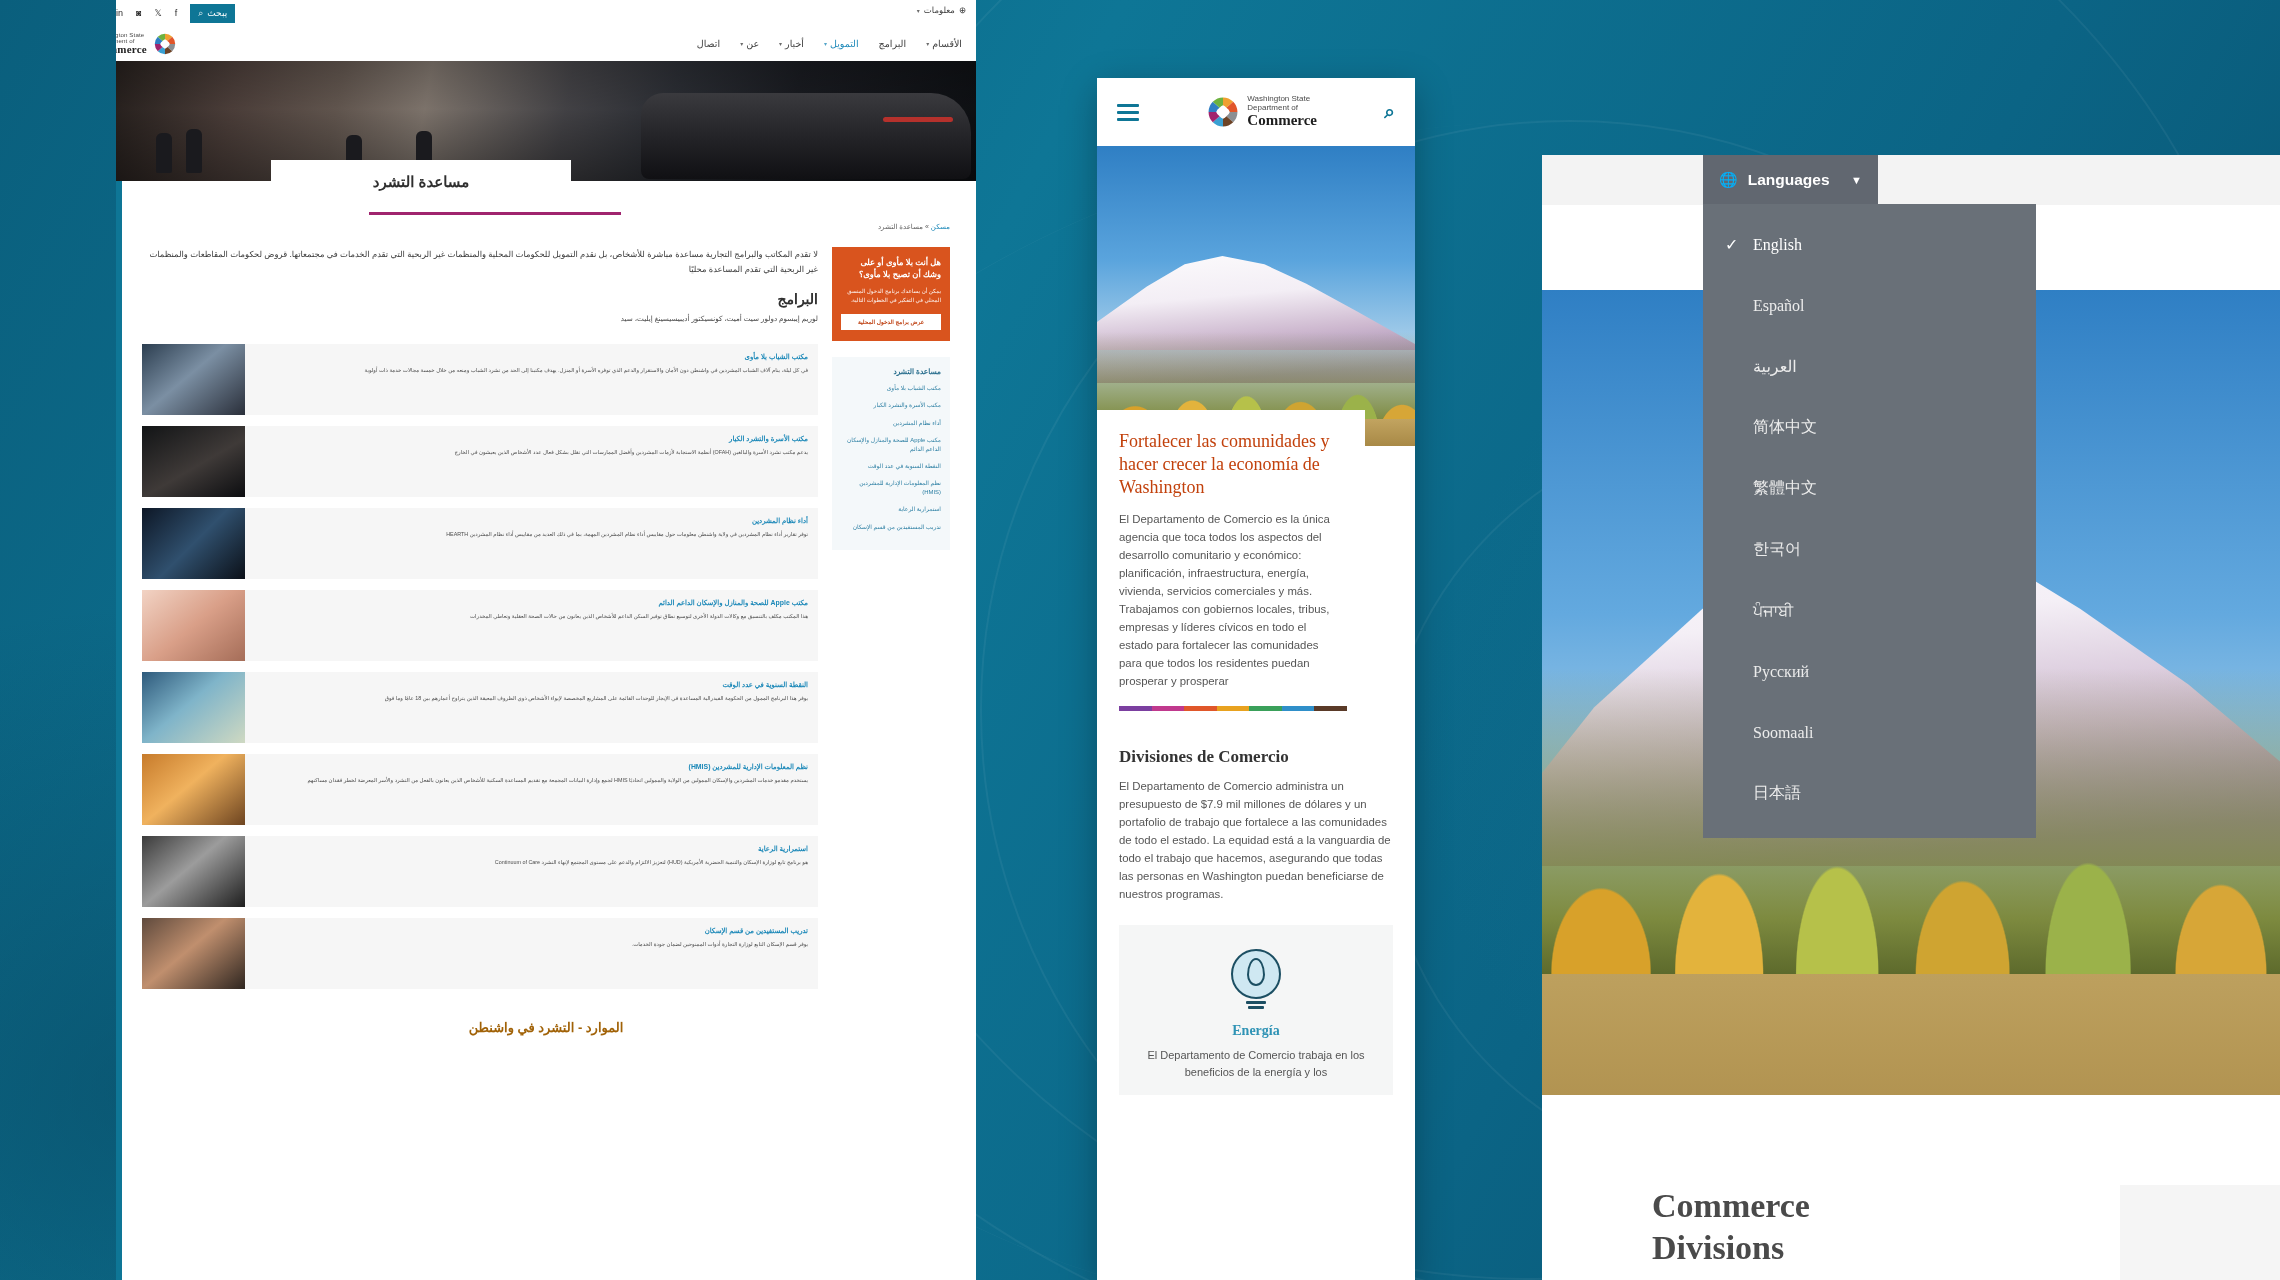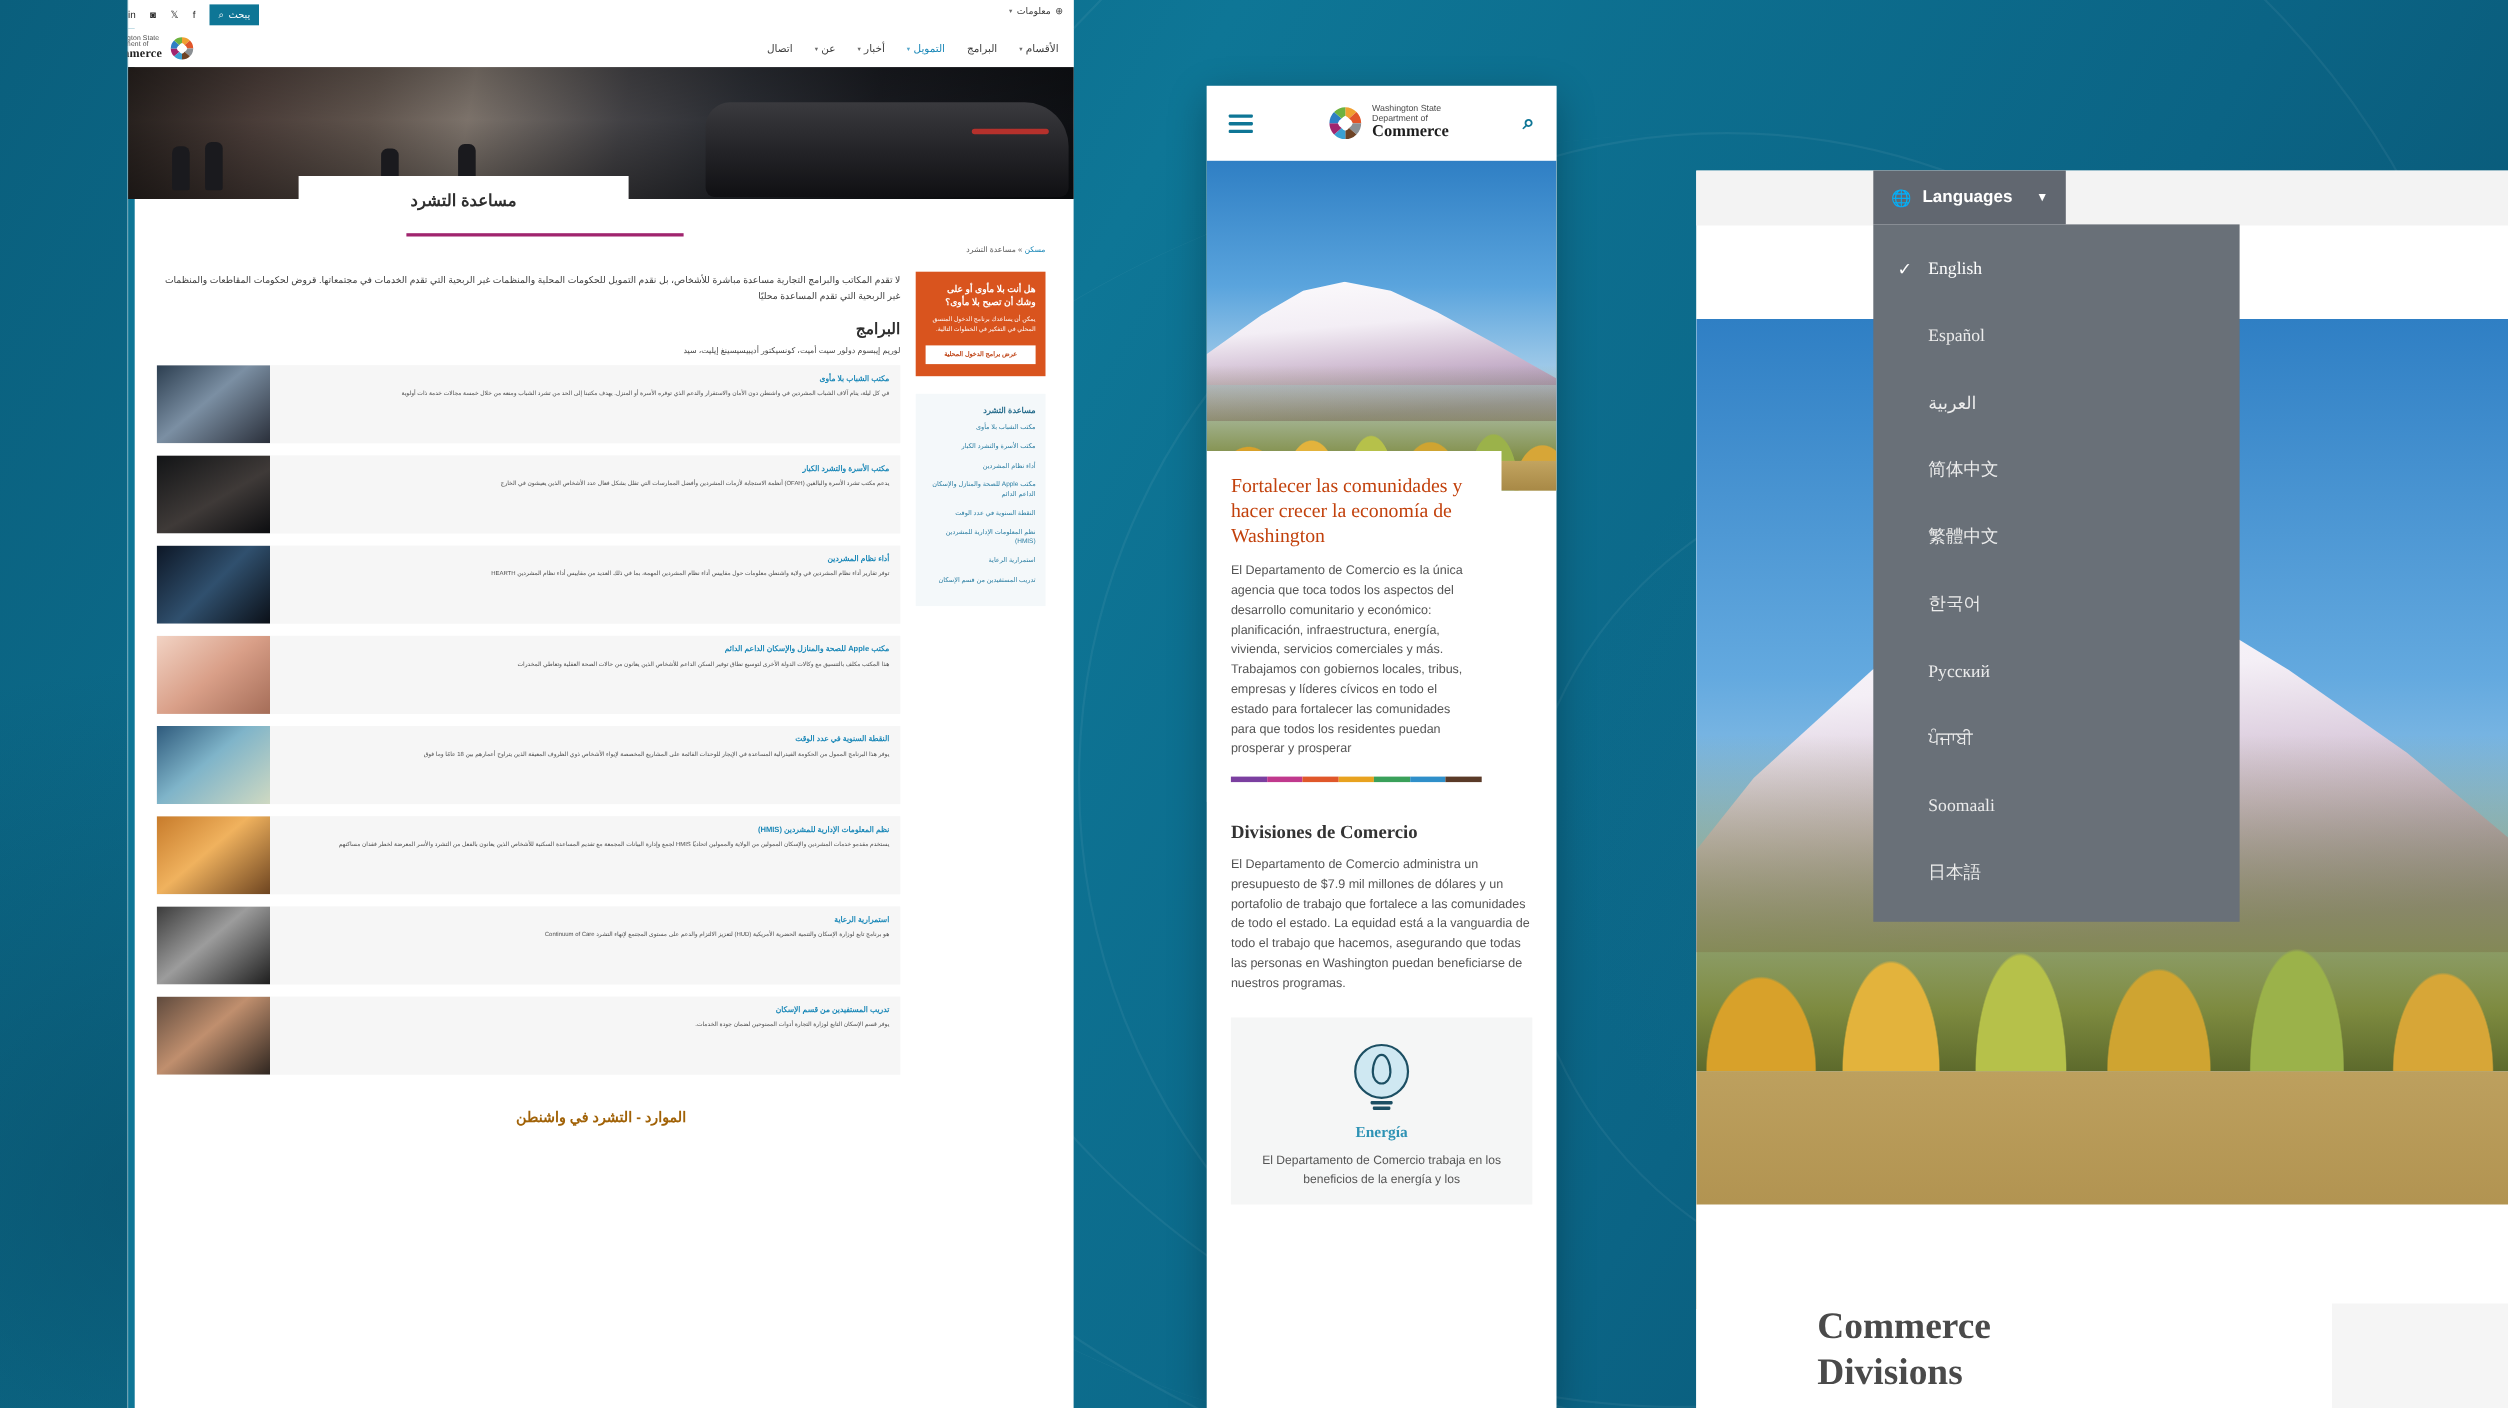--- a/index.html
+++ b/index.html
@@ -110,21 +110,21 @@
     margin-top: 9px; background: #fff; color: #c0471a; font-size: 5.8px;
     font-weight: 700; text-align: center; padding: 5px 3px;
   }
   .ar-linkbox { background: #f4f8fa; padding: 10px 9px; margin-top: 16px; }
   .ar-linkbox .lh { font-size: 7.4px; color: #2a6f8e; font-weight: 700; margin-bottom: 8px; }
   .ar-linkbox a { display: block; font-size: 5.9px; color: #2c7fa3; text-decoration: none; line-height: 1.55; margin-bottom: 8px; }
 
   .ar-main { flex: 1; min-width: 0; }
   .ar-intro { font-size: 8.4px; line-height: 1.78; color: #3a3a3a; }
   .ar-h2 { font-size: 14px; color: #2f2f2f; font-weight: 700; margin: 14px 0 6px; }
-  .ar-sub { font-size: 7.2px; color: #4a4a4a; line-height: 1.6; margin-bottom: 8px; }
+  .ar-sub { font-size: 7.2px; color: #4a4a4a; line-height: 1.6; margin-bottom: 20px; }
 
   .prog-card {
     display: flex; gap: 0; background: #f6f6f6; margin-bottom: 11px; height: 71px; overflow: hidden;
   }
   .prog-card .txt { flex: 1; padding: 8px 10px; min-width: 0; }
   .prog-card .t { font-size: 6.9px; color: #1b88b8; font-weight: 700; line-height: 1.45; margin-bottom: 4px; }
   .prog-card .d { font-size: 5.4px; color: #4c4c4c; line-height: 1.62; }
   .prog-card .thumb { width: 103px; flex: 0 0 103px; }
   .th1 { background: linear-gradient(140deg,#2c3e50,#7b8fa3 45%,#2a2f3a); }
   .th2 { background: linear-gradient(150deg,#121416,#3f3a38 55%,#0c0d10); }
@@ -550,28 +550,28 @@
     <div class="lang-item">
       <span class="chk"></span>
       <span>繁體中文</span>
     </div>
     <div class="lang-item">
       <span class="chk"></span>
       <span>한국어</span>
     </div>
     <div class="lang-item">
       <span class="chk"></span>
+      <span>ਪੰਜਾਬੀ</span>
+    </div>
+    <div class="lang-item">
+      <span class="chk"></span>
       <span>Русский</span>
     </div>
     <div class="lang-item">
       <span class="chk"></span>
-      <span>ਪੰਜਾਬੀ</span>
-    </div>
-    <div class="lang-item">
-      <span class="chk"></span>
       <span>Soomaali</span>
     </div>
     <div class="lang-item">
       <span class="chk"></span>
       <span>日本語</span>
     </div>
   </div>
 </div>
 
 </body></html>

